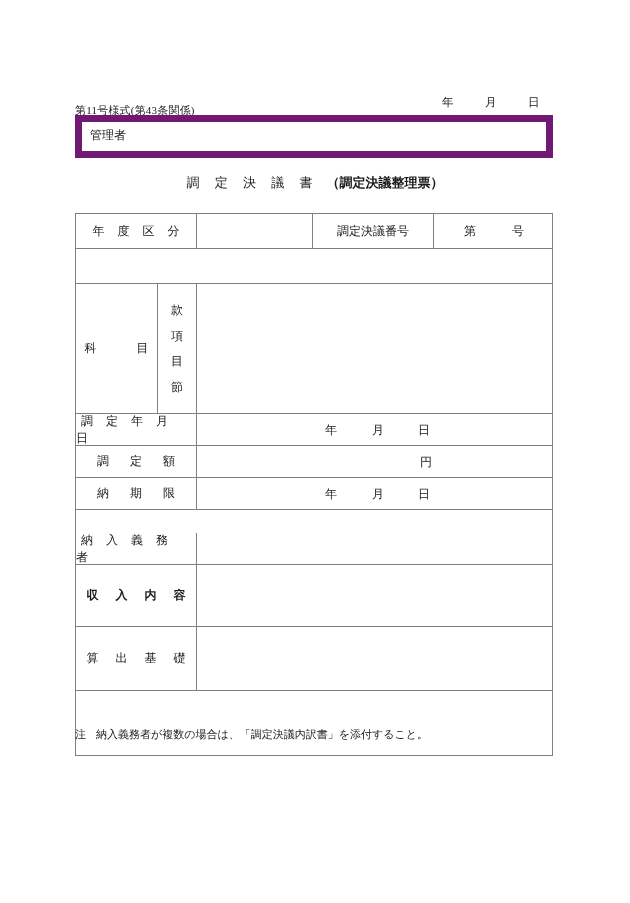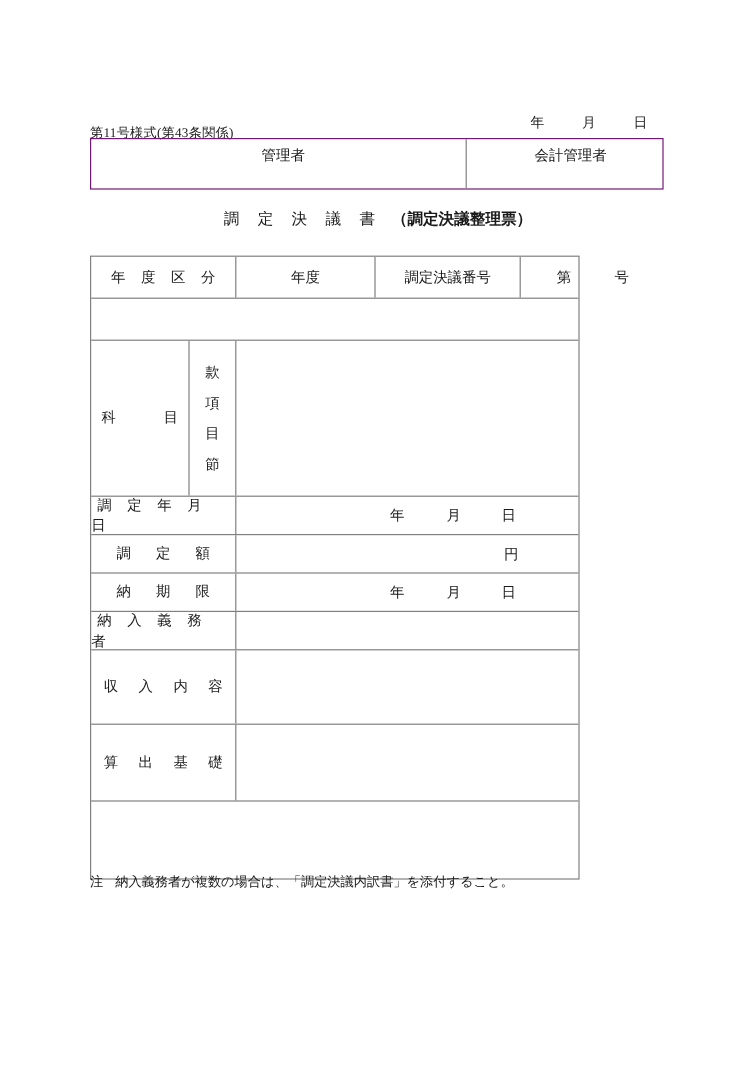--- a/index.html
+++ b/index.html
@@ -48,23 +48,22 @@
   .date-line .d-m { position: absolute; left: 410px; top: 0; }
   .date-line .d-d { position: absolute; left: 453px; top: 0; }
 
   
   .sig-table {
     position: absolute;
     left: 75px;
     top: 115px;
     width: 478px;
     height: 43px;
-    border: 1px solid #701a75;
-    box-sizing: border-box;
-    text-align: center;
+    border: 7px solid #701a75;
+    box-sizing: border-box;
   }
   .sig-cell {
     position: absolute;
     top: 0;
     height: 100%;
     box-sizing: border-box;
     padding: 5px 0 0 8px;
     font-size: 12px;
   }
   .sig-left  { left: 0;     width: 312px; }
@@ -81,21 +80,21 @@
     white-space: nowrap;
   }
   .doc-title .t-main { letter-spacing: 6px; text-align: center; }
   .doc-title .t-sub  { letter-spacing: 0px; margin-left: 8px; font-weight: bold; }
 
   
   .main-table {
     position: absolute;
     left: 75px;
     top: 213px;
-    width: 408px;
+    width: 478px;
     border: 1px solid #808080;
     box-sizing: border-box;
   }
   .row {
     position: relative;
     width: 100%;
     box-sizing: border-box;
     border-bottom: 1px solid #808080;
   }
   .row:last-child { border-bottom: none; }
@@ -127,22 +126,22 @@
     box-sizing: border-box;
   }
 
   
   .r-nendo   { height: 35px; }
   .r-kaikei  { height: 35px; }
   .r-kamoku  { height: 130px; }
   .r-date    { height: 32px; }
   .r-gaku    { height: 32px; }
   .r-kigen   { height: 32px; }
-  .r-gimu    { height: 32px; }
-  .r-shunyu  { height: 62px; }
+  .r-gimu    { height: 32px; margin-top: 23px; }
+  .r-shunyu  { height: 62px; font-weight: bold; }
   .r-sanshu  { height: 64px; }
   .r-tokki   { height: 64px; }
 
   
   .hc {
     position: absolute;
     top: 0;
     height: 100%;
     box-sizing: border-box;
     display: flex;
@@ -233,37 +232,31 @@
   <div class="date-line">
     <span class="d-y">年</span>
     <span class="d-m">月</span>
     <span class="d-d">日</span>
   </div>
 
   <div class="sig-table">
     <div class="sig-cell sig-left">
       <span>管理者</span>
     </div>
-    <div class="sig-cell sig-right">
-      <span>会計管理者</span>
-    </div>
   </div>
 
   <div class="doc-title">
     <span class="t-main">調 定 決 議 書</span><span class="t-sub">（調定決議整理票）</span>
   </div>
 
   <div class="main-table">
 
     <div class="row r-nendo">
       <div class="lbl sp5">年 度 区 分</div>
       <div class="val">
-        <div class="hc hc-nendo">
-          <span>年度</span>
-        </div>
         <div class="hc hc-dai">
           <span class="dai-inner"><span class="k-dai">第</span><span>号</span></span>
         </div>
         <div class="hc hc-bango">
           <span>調定決議番号</span>
         </div>
       </div>
     </div>
 
     <div class="row r-kaikei">

